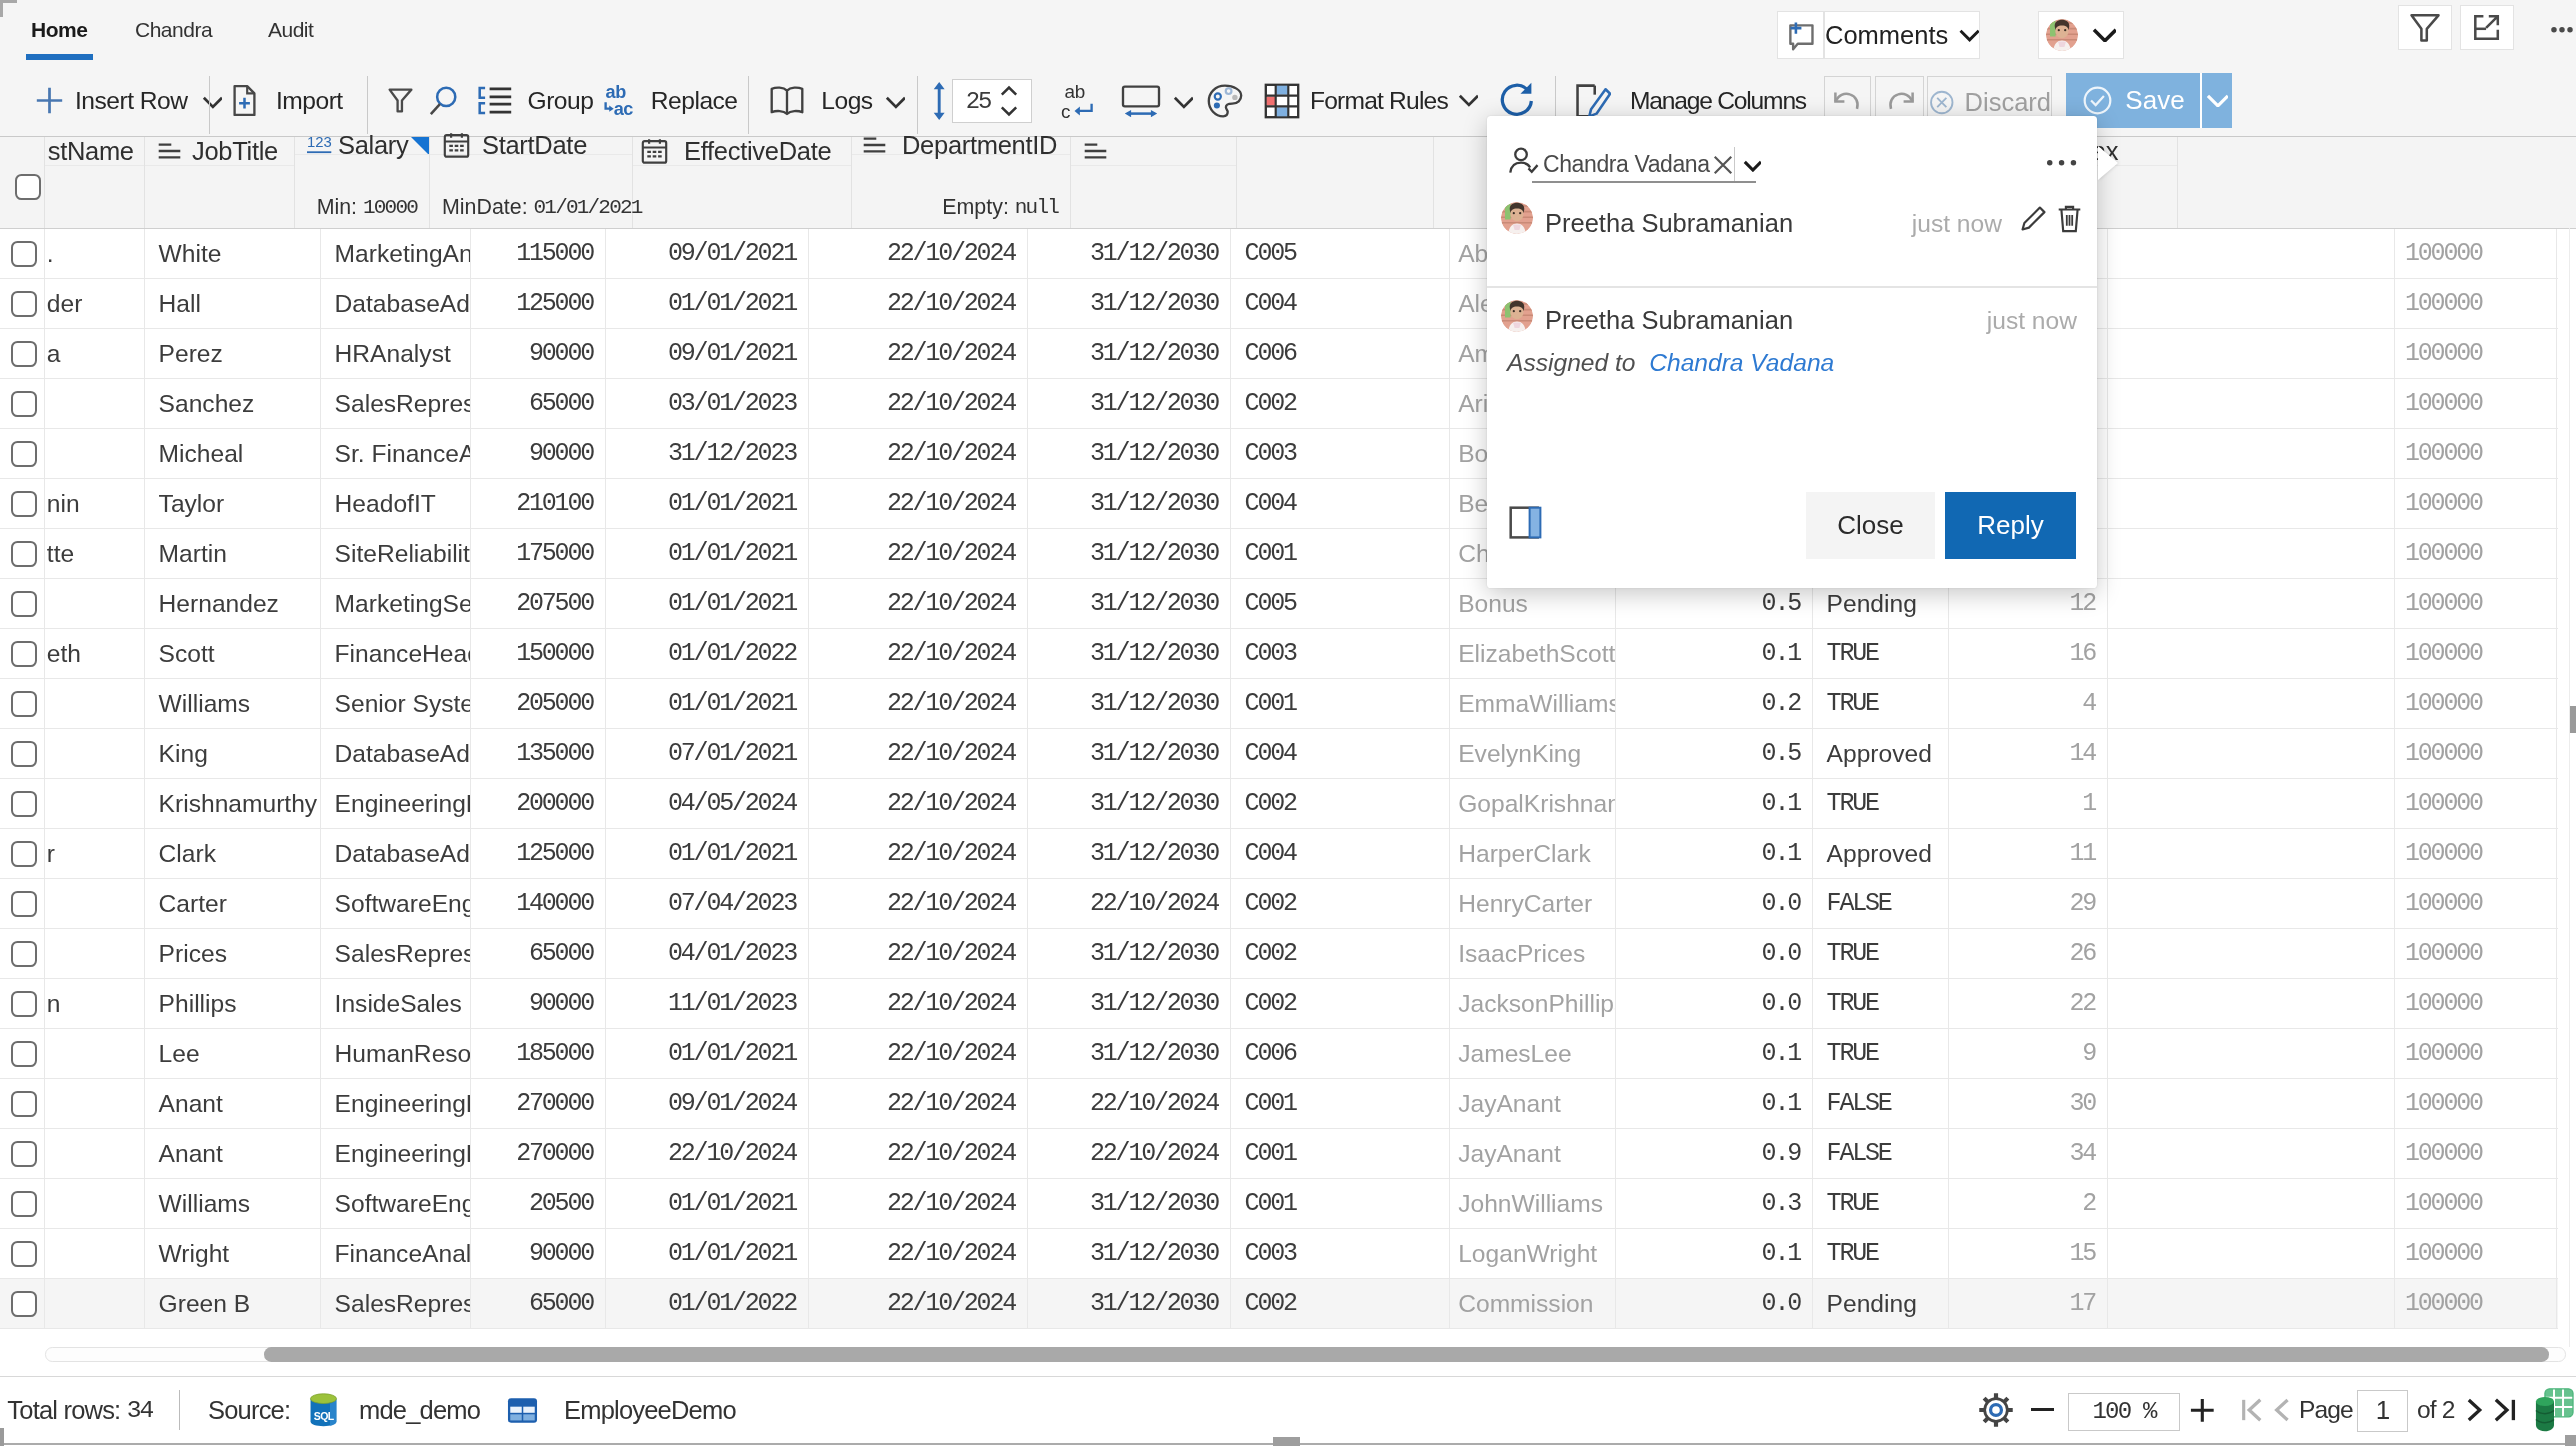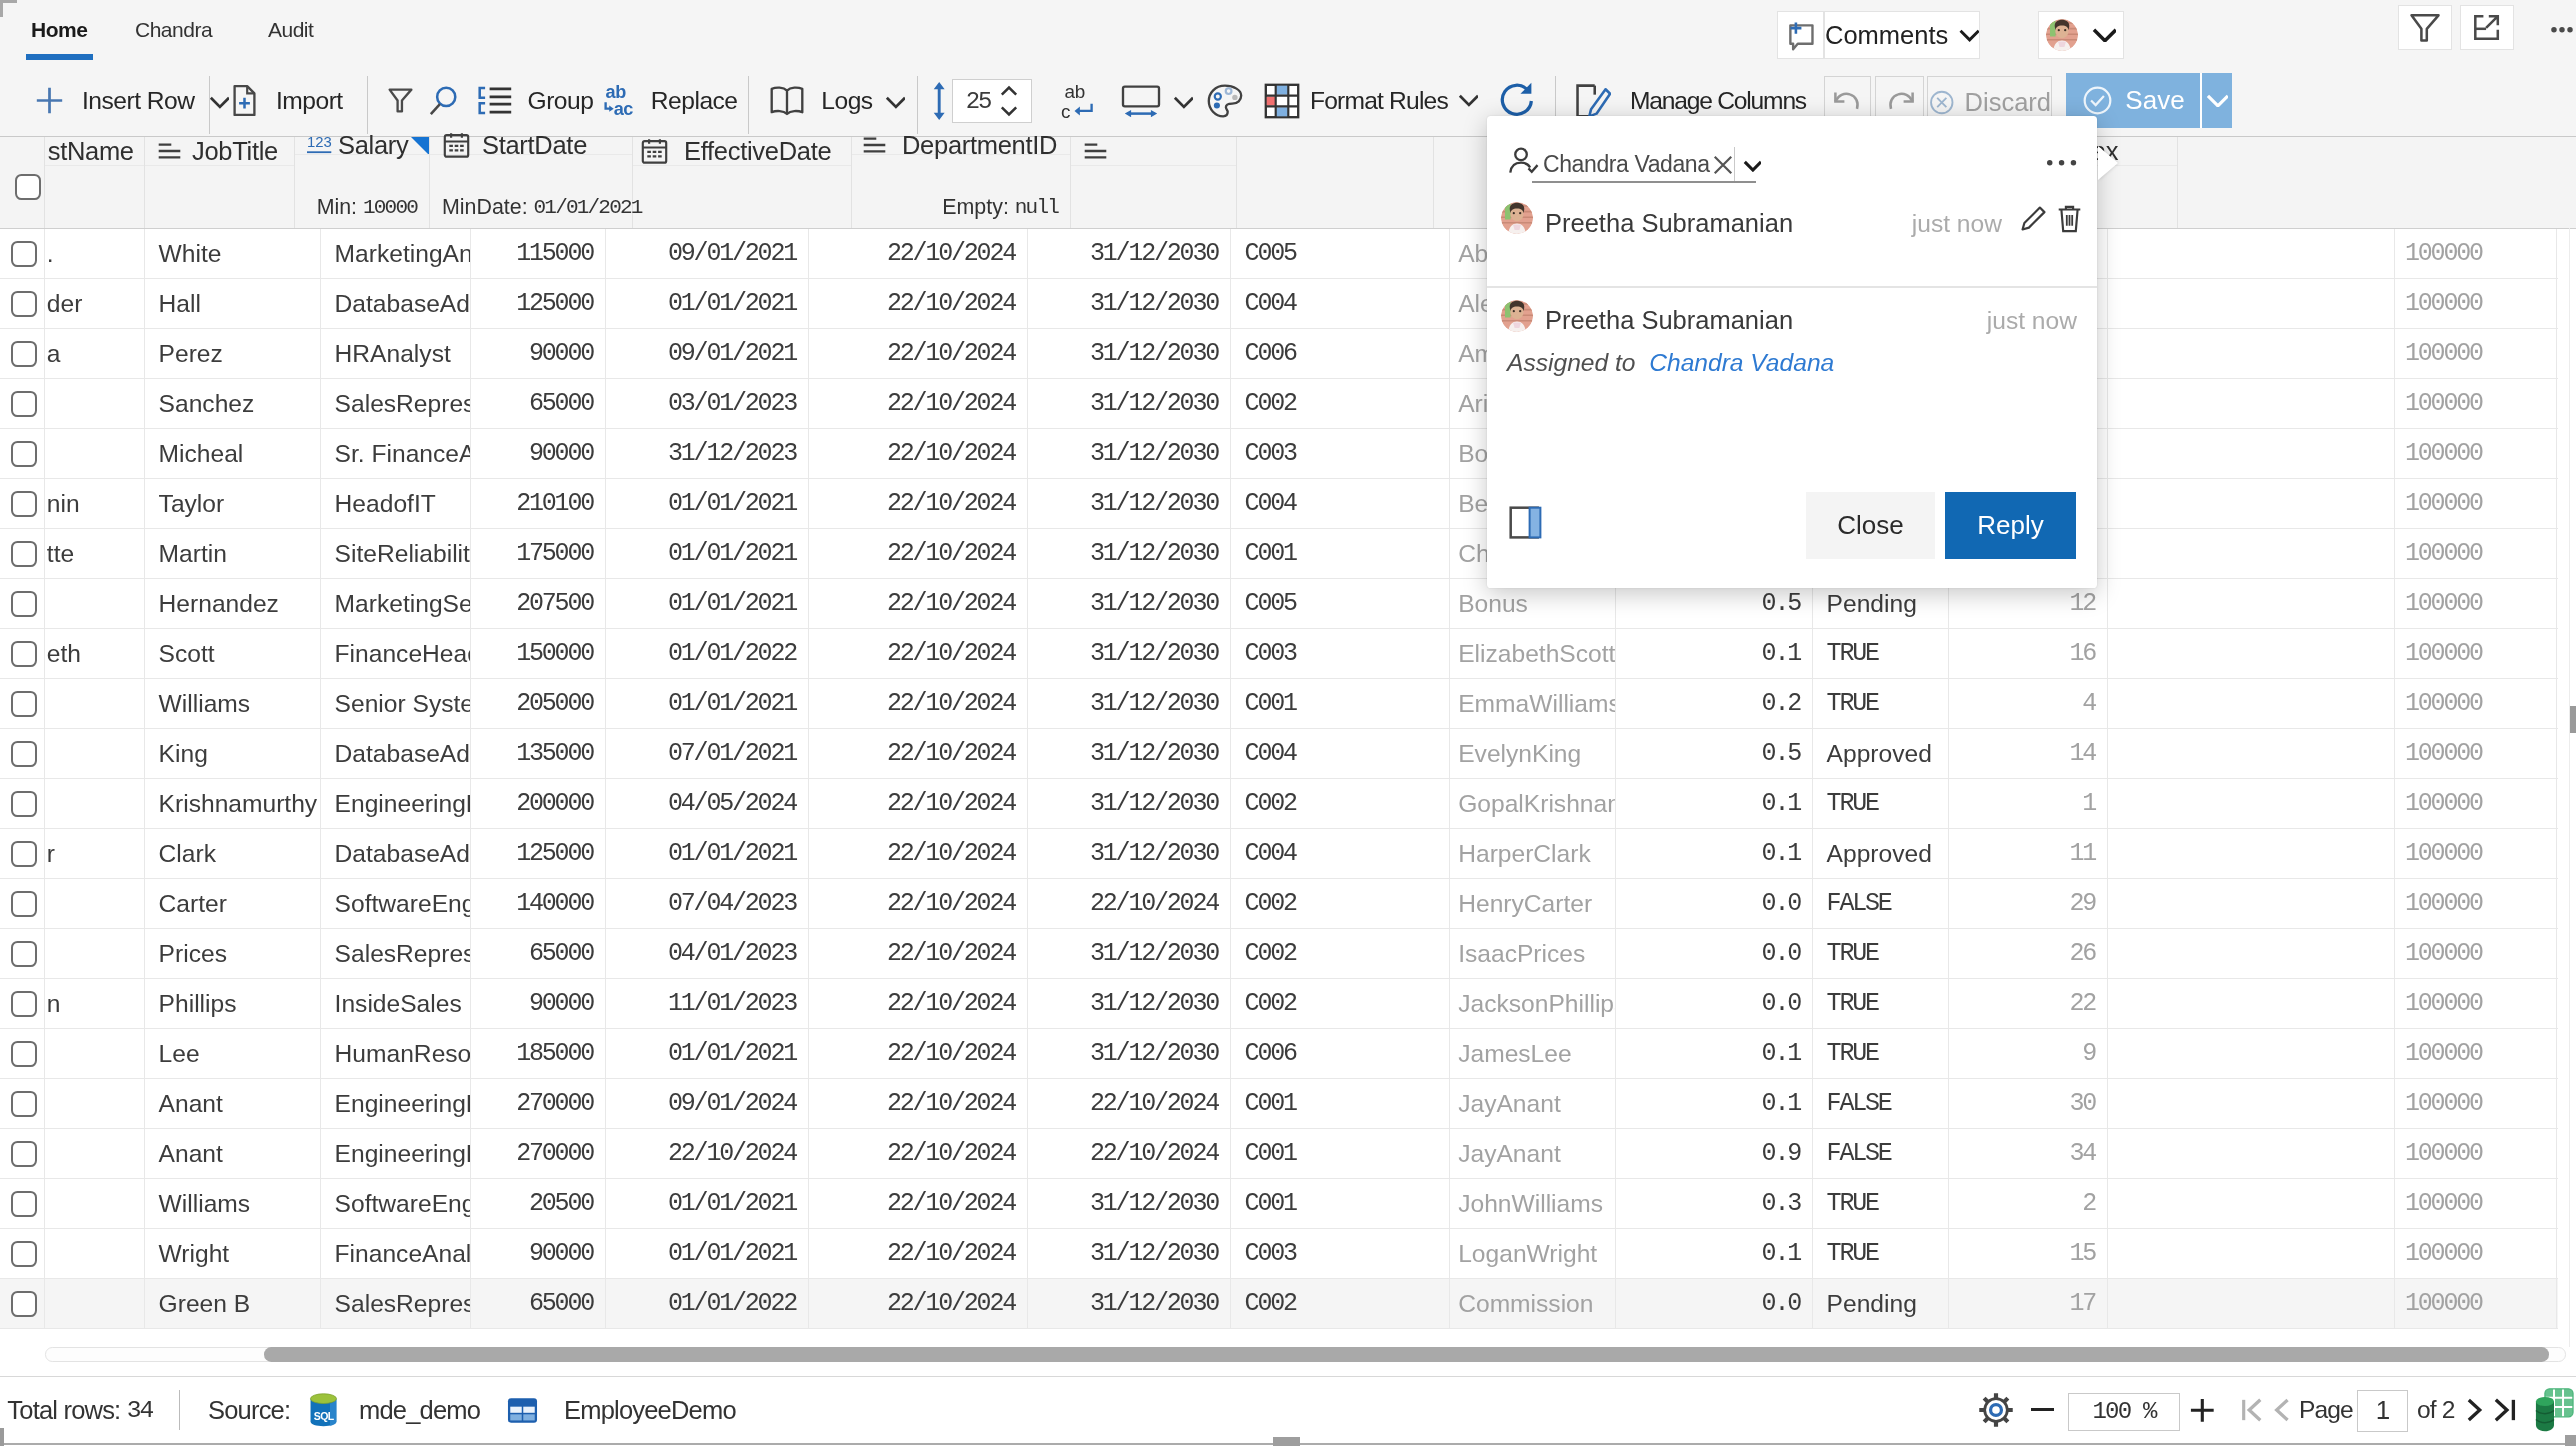--- a/index.html
+++ b/index.html
@@ -107,21 +107,21 @@
   <div class="abs" style="left:2551px;top:20px"><svg width="22" height="7.3" viewBox="0 0 24 8" style="">
         <circle cx="3.2" cy="4" r="3" fill="#4a4a4a"></circle>
         <circle cx="12" cy="4" r="3" fill="#4a4a4a"></circle>
         <circle cx="20.8" cy="4" r="3" fill="#4a4a4a"></circle>
       </svg></div>
 
   <div class="ti" style="left:35px">
       <svg width="29" height="29" viewBox="0 0 32 32" style="">
         <path d="M16 2v28M2 16h28" stroke="#4877b1" stroke-width="3"></path>
       </svg>
-      <span style="margin-left:9px">Insert Row</span>
+      <span style="margin-left:2px">Insert Row</span>
       <span style="margin-left:5.5px"><svg width="20" height="12.7" viewBox="0 0 22 14" style="">
           <path d="M2 2l10 10 10-10" fill="none" stroke="#333" stroke-width="3"></path>
         </svg></span>
     </div>
   <div class="tdiv" style="left:209px"></div>
   <div class="ti" style="left:231px">
       <svg width="27" height="33" viewBox="0 0 30 36" style="">
         <path d="M4 2h14l8 8v24H4z" fill="none" stroke="#474747" stroke-width="2.6" stroke-linejoin="round"></path>
         <path d="M18 2v8h8" fill="none" stroke="#474747" stroke-width="2.4"></path>
         <path d="M15 15v12M9 21h12" stroke="#2d6bb4" stroke-width="2.8"></path>

